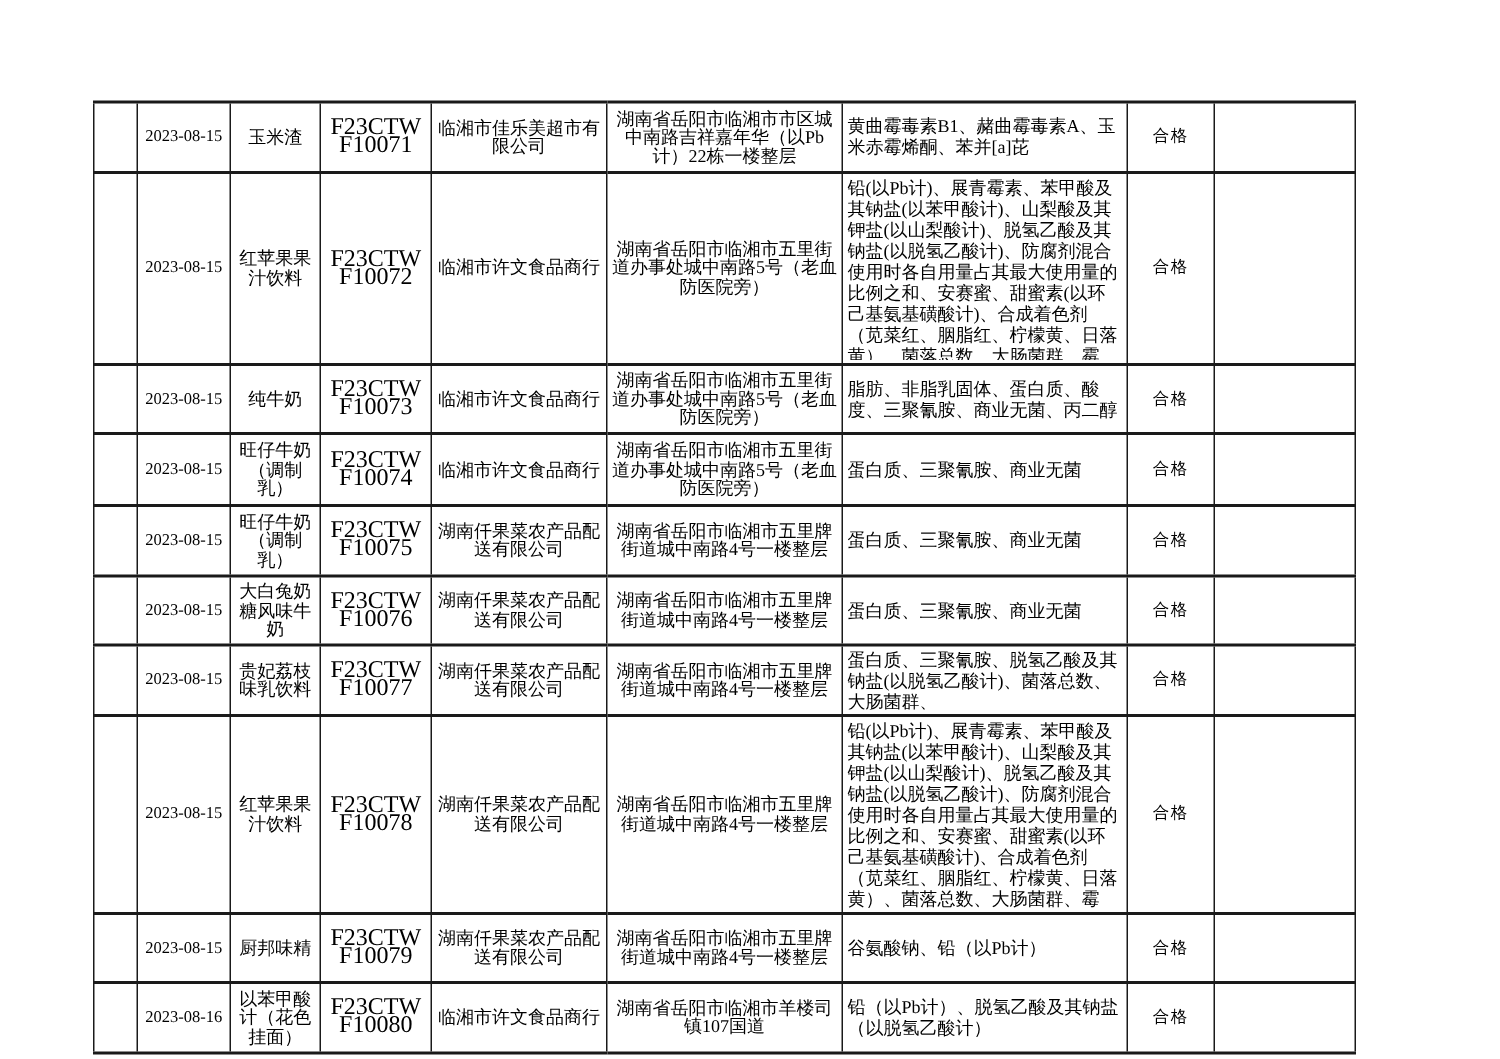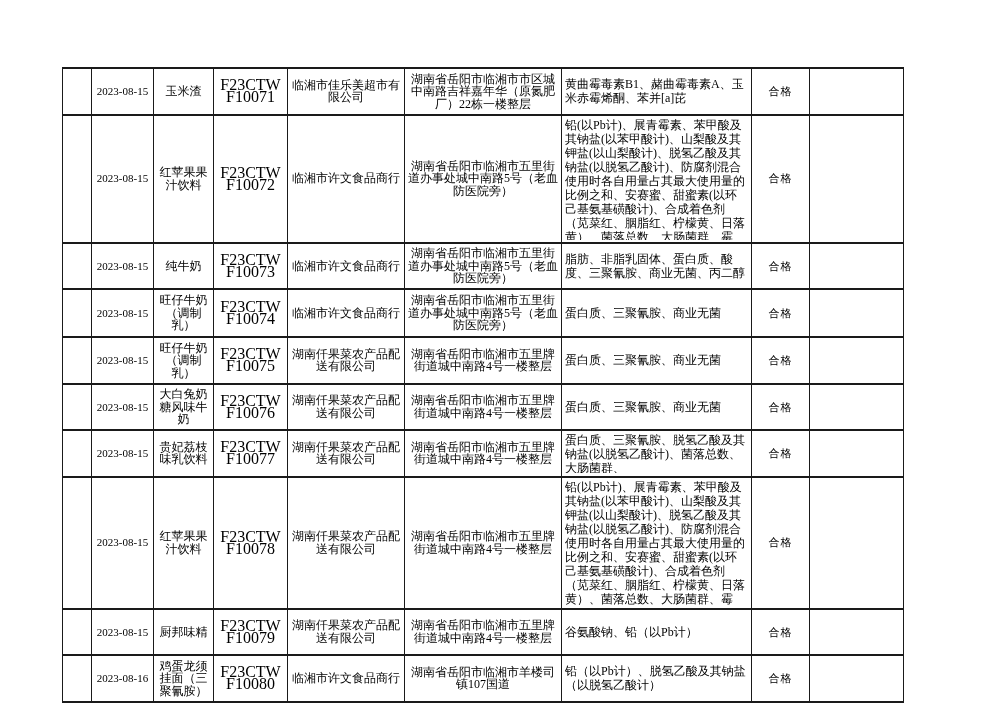--- a/index.html
+++ b/index.html
@@ -46,21 +46,21 @@
         <col style="width:58px">
         <col style="width:94px">
     </colgroup>
     <tbody>
       <tr style="height:42px">
         <td class="c-no">71</td>
         <td class="c-date">2023-08-15</td>
         <td>玉米渣</td>
         <td class="c-report">F23CTWF10071</td>
         <td>临湘市佳乐美超市有限公司</td>
-        <td>湖南省岳阳市临湘市市区城中南路吉祥嘉年华（原氮肥厂）22栋一楼整层</td>
+        <td>湖南省岳阳市临湘市市区城中南路吉祥嘉年华（以Pb计）22栋一楼整层</td>
         <td class="c-items">
             <div class="clip">黄曲霉毒素B1、赭曲霉毒素A、玉米赤霉烯酮、苯并[a]芘</div>
           </td>
         <td class="c-result">合格</td>
         <td></td>
       </tr>
       <tr style="height:128px">
         <td class="c-no">72</td>
         <td class="c-date">2023-08-15</td>
         <td>红苹果果汁饮料</td>
@@ -160,21 +160,21 @@
         <td>湖南省岳阳市临湘市五里牌街道城中南路4号一楼整层</td>
         <td class="c-items">
             <div class="clip">谷氨酸钠、铅（以Pb计）</div>
           </td>
         <td class="c-result">合格</td>
         <td></td>
       </tr>
       <tr style="height:42px">
         <td class="c-no">30</td>
         <td class="c-date">2023-08-16</td>
-        <td>鸡蛋龙须挂面（三聚氰胺）</td>
+        <td>以苯甲酸计（花色挂面）</td>
         <td class="c-report">F23CTWF10080</td>
         <td>临湘市许文食品商行</td>
         <td>湖南省岳阳市临湘市羊楼司镇107国道</td>
         <td class="c-items">
             <div class="clip">铅（以Pb计）、脱氢乙酸及其钠盐（以脱氢乙酸计）</div>
           </td>
         <td class="c-result">合格</td>
         <td></td>
       </tr>
     </tbody>

